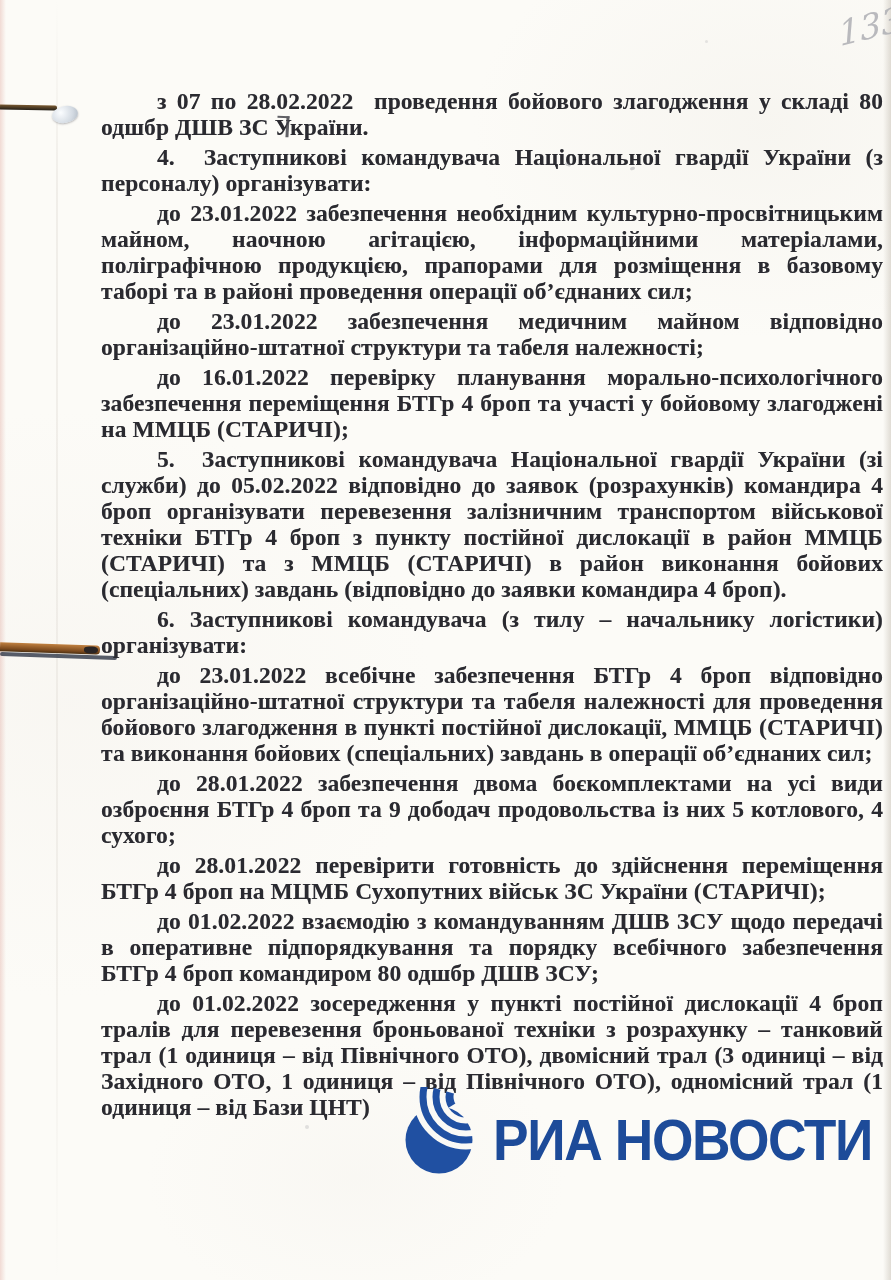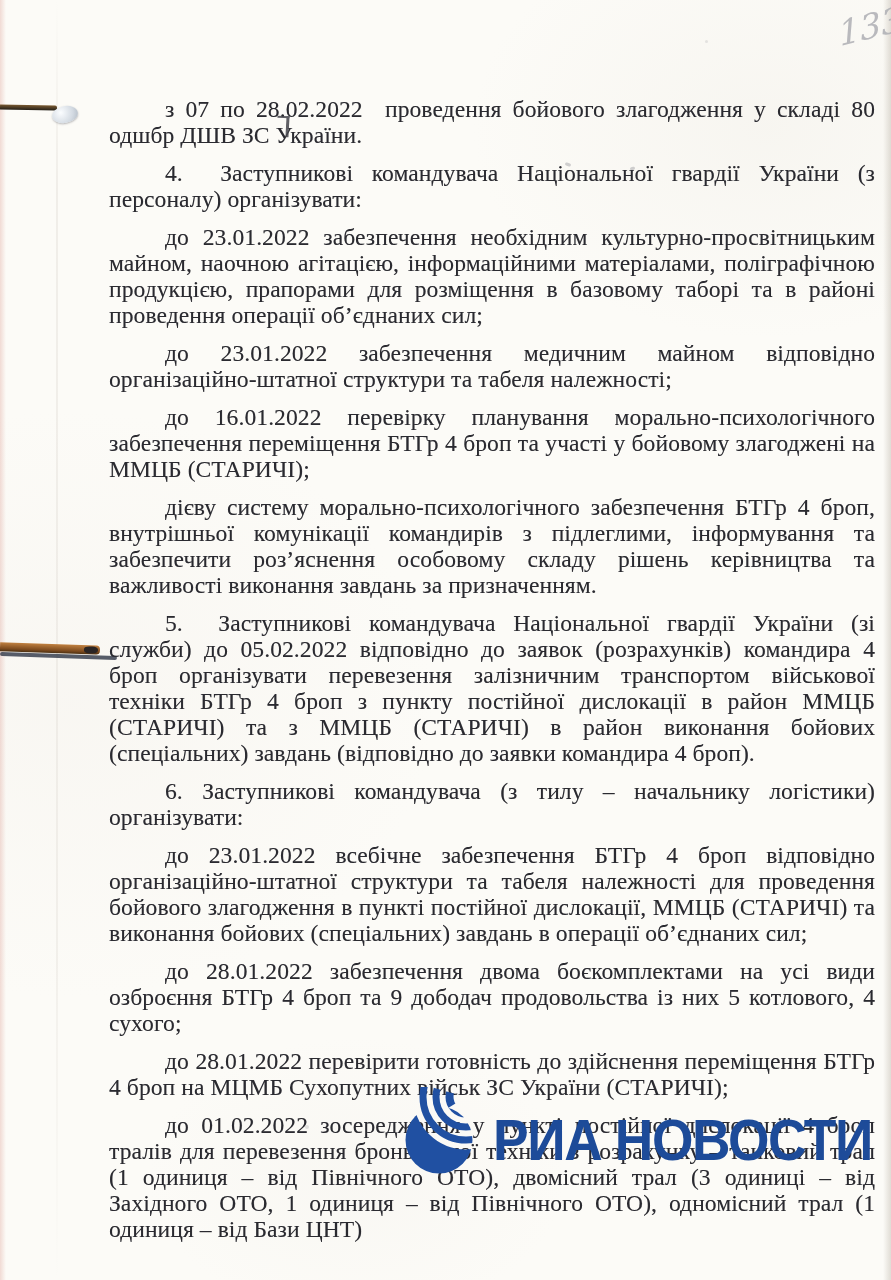--- a/index.html
+++ b/index.html
@@ -20,21 +20,21 @@
   .crease{position:absolute;left:56px;top:0;width:2px;height:100%;opacity:.5;
     background:linear-gradient(rgba(205,198,190,0), rgba(205,198,190,.5) 15%, rgba(205,198,190,.42) 75%, rgba(205,198,190,0));}
 
   
   .doc-body{
     position:absolute;left:97px;top:84px;width:790px;
     font-size:23.5px;line-height:26px;color:#2a2a30;
     text-align:justify;letter-spacing:.1px;
     text-shadow:.2px .2px 0 rgba(42,42,48,.35);
   }
-  .para{margin:12px;text-indent:56px;}
+  .para{margin:4px;text-indent:56px;font-weight:bold;}
 
   
   .pagenum{
     position:absolute;left:838px;top:6px;
     font-family:"DejaVu Serif",serif;font-style:italic;
     font-size:34px;color:#aeafb4;opacity:.85;
     transform:rotate(-14deg) skewX(-8deg);
   }
 
   
@@ -95,26 +95,26 @@
     <div class="rope"></div>
     <div class="shadow"></div>
   </div>
 
   <div class="doc-body">
       <p class="para">з 07 по 28.02.2022&nbsp; проведення бойового злагодження у складі 80 одшбр ДШВ ЗС України.</p>
       <p class="para">4.&nbsp; Заступникові командувача Національної гвардії України (з персоналу) організувати:</p>
       <p class="para">до 23.01.2022 забезпечення необхідним культурно-просвітницьким майном, наочною агітацією, інформаційними матеріалами, поліграфічною продукцією, прапорами для розміщення в базовому таборі та в районі проведення операції об’єднаних сил;</p>
       <p class="para">до 23.01.2022 забезпечення медичним майном відповідно організаційно-штатної структури та табеля належності;</p>
       <p class="para">до 16.01.2022 перевірку планування морально-психологічного забезпечення переміщення БТГр 4 броп та участі у бойовому злагоджені на ММЦБ (СТАРИЧІ);</p>
-      <p class="para">дієву систему морально-психологічного забезпечення БТГр 4 броп, внутрішньої комунікації командирів з підлеглими, інформування та забезпечити роз’яснення особовому складу рішень керівництва та важливості виконання завдань за призначенням.</p>
       <p class="para">5.&nbsp; Заступникові командувача Національної гвардії України (зі служби) до 05.02.2022 відповідно до заявок (розрахунків) командира 4 броп організувати перевезення залізничним транспортом військової техніки БТГр 4 броп з пункту постійної дислокації в район ММЦБ (СТАРИЧІ) та з ММЦБ (СТАРИЧІ) в район виконання бойових (спеціальних) завдань (відповідно до заявки командира 4 броп).</p>
       <p class="para">6. Заступникові командувача (з тилу – начальнику логістики) організувати:</p>
       <p class="para">до 23.01.2022 всебічне забезпечення БТГр 4 броп відповідно організаційно-штатної структури та табеля належності для проведення бойового злагодження в пункті постійної дислокації, ММЦБ (СТАРИЧІ) та виконання бойових (спеціальних) завдань в операції об’єднаних сил;</p>
       <p class="para">до 28.01.2022 забезпечення двома боєкомплектами на усі види озброєння БТГр 4 броп та 9 дободач продовольства із них 5 котлового, 4 сухого;</p>
       <p class="para">до 28.01.2022 перевірити готовність до здійснення переміщення БТГр 4 броп на МЦМБ Сухопутних військ ЗС України (СТАРИЧІ);</p>
+      <p class="para">до 01.02.2022 взаємодію з командуванням ДШВ ЗСУ щодо передачі в оперативне підпорядкування та порядку всебічного забезпечення БТГр 4 броп командиром 80 одшбр ДШВ ЗСУ;</p>
       <p class="para">до 01.02.2022 зосередження у пункті постійної дислокації 4 броп тралів для перевезення броньованої техніки з розрахунку – танковий трал (1 одиниця – від Північного ОТО), двомісний трал (3 одиниці – від Західного ОТО, 1 одиниця – від Північного ОТО), одномісний трал (1 одиниця – від Бази ЦНТ)</p>
     </div>
 
   <div class="penmark"></div>
 
   <div class="speck s1"></div>
   <div class="speck s2"></div>
   <div class="speck s3"></div>
   <div class="speck s4"></div>
 

